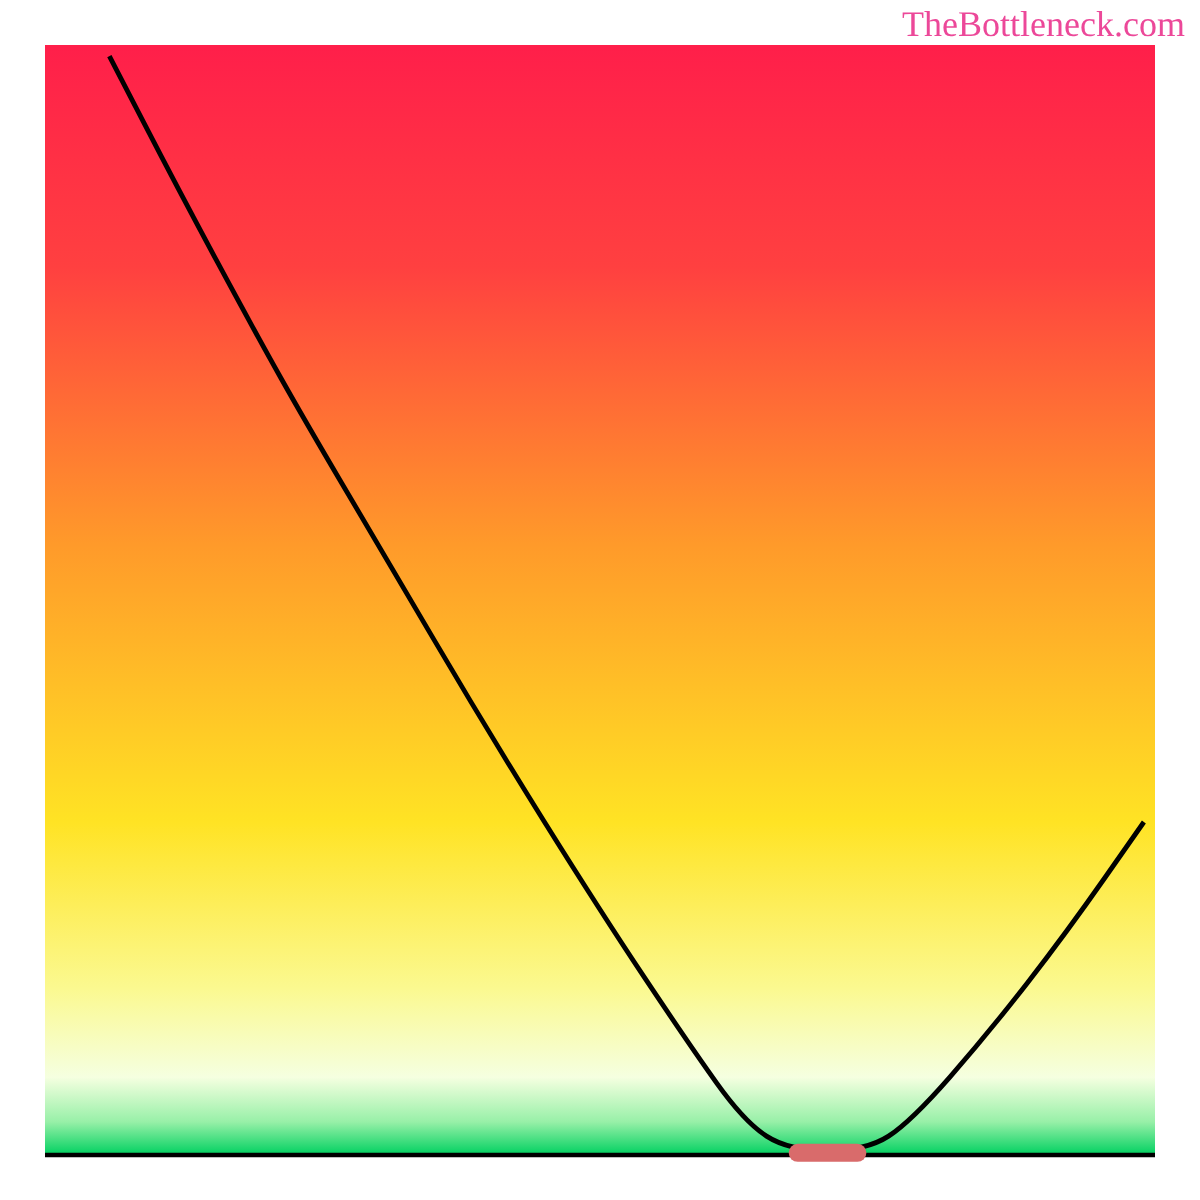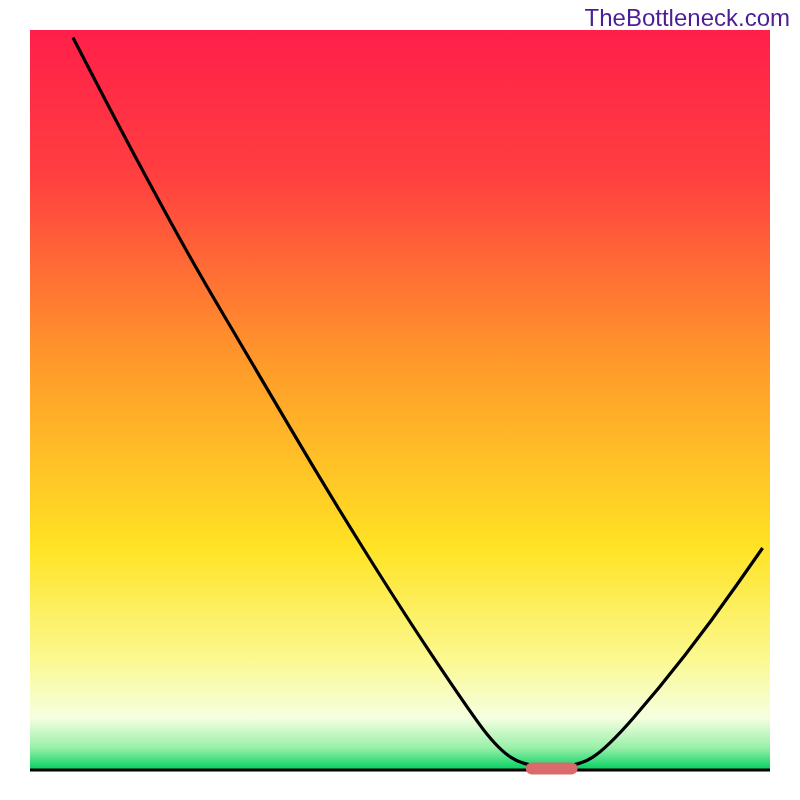--- a/index.html
+++ b/index.html
@@ -12,23 +12,23 @@
   }
   .chart-container {
     position: relative;
     width: 800px;
     height: 800px;
   }
   .watermark {
     position: absolute;
     top: 4px;
     right: 10px;
-    font-family: Liberation Sans, sans-serif;
+    font-family: Liberation Serif, serif;
     font-size: 24px;
-    color: #4c1d95;
+    color: #ec4899;
     z-index: 10;
   }
   svg {
     display: block;
   }
 </style>
 </head>
 <body>
 
 <div class="chart-container">

